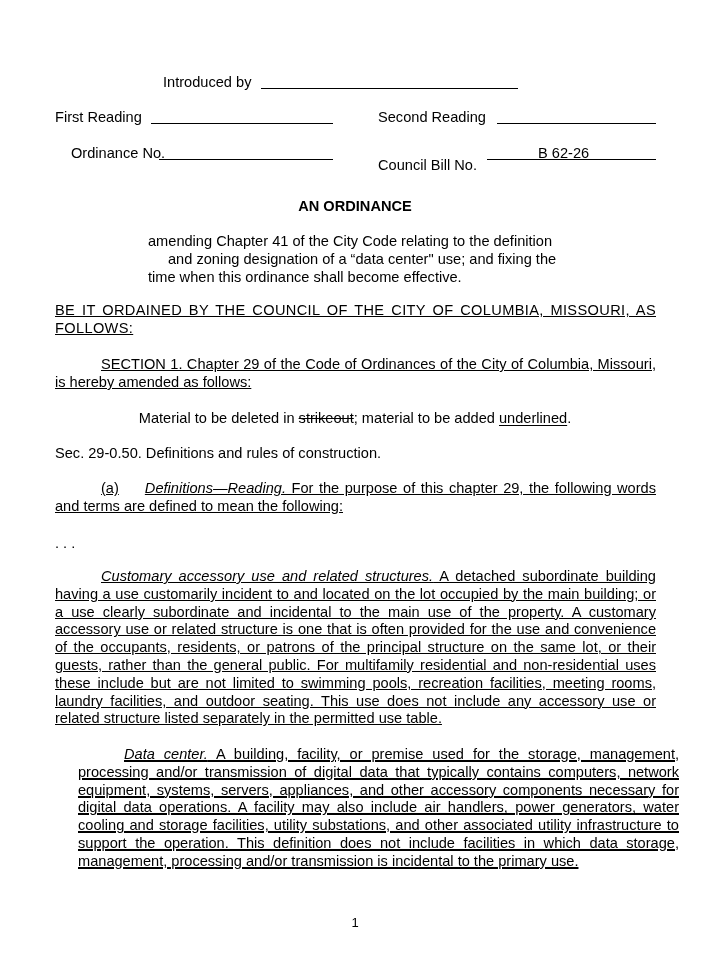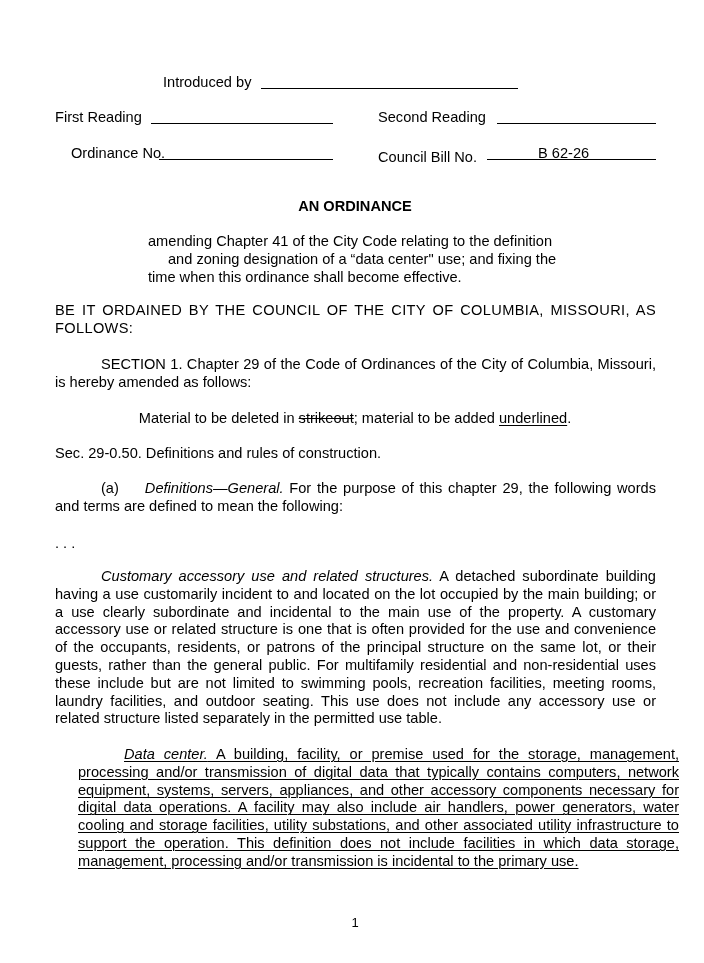--- a/index.html
+++ b/index.html
@@ -3,21 +3,21 @@
   <meta charset="utf-8">
   <style>
     html, body { margin: 0; padding: 0; background: #ffffff; }
     body {
       width: 704px; height: 963px; position: relative; overflow: hidden;
       font-family: "Liberation Sans", sans-serif; color: #000; font-size: 14.6px;
     }
     .abs { position: absolute; white-space: nowrap; line-height: 18px; }
     .line { position: absolute; border-bottom: 1.5px solid #000; height: 0; }
     .center { text-align: center; }
-    .para { position: absolute; left: 55px; width: 601px; line-height: 17.8px; text-align: justify; }
+    .para { position: absolute; left: 55px; width: 601px; line-height: 17.8px; text-align: justify; text-decoration: underline; }
     .para p { margin: 0; }
     .indent { text-indent: 46px; }
     .u { text-decoration: underline; text-decoration-thickness: 1.3px; text-underline-offset: 2px; }
     .s { text-decoration: line-through; }
     i { font-style: italic; }
     .last { text-align-last: left; }
   </style>
 </head>
 <body>
 
@@ -26,21 +26,21 @@
 
 <span class="abs" style="left:55px; top:108px;">First Reading</span>
 <div class="line" style="left:151px; top:123px; width:182px;"></div>
 
 <span class="abs" style="left:378px; top:108px;text-align:center;">Second Reading</span>
 <div class="line" style="left:497px; top:123px; width:159px;"></div>
 
 <span class="abs" style="left:71px; top:144px;">Ordinance No.</span>
 <div class="line" style="left:159px; top:159px; width:174px;"></div>
 
-<span class="abs" style="left:378px; top:148px;">Council Bill No.</span>
+<span class="abs" style="left:378px; top:156px;">Council Bill No.</span>
 <div class="line" style="left:487px; top:159px; width:169px;"></div>
 <span class="abs" style="left:538px; top:144px;">B 62-26</span>
 
 <div class="abs center" style="left:0; width:710px; top:197px; font-weight:bold;">AN ORDINANCE</div>
 
 <div class="abs" style="left:148px; top:232px;">amending Chapter 41 of the City Code relating to the definition</div>
 <div class="abs" style="left:148px; top:250px;margin-left:20px;">and zoning designation of a “data center" use; and fixing the</div>
 <div class="abs" style="left:148px; top:268px;text-align:center;">time when this ordinance shall become effective.</div>
 
 <div class="para" style="top:302px; letter-spacing:0.35px;">
@@ -51,21 +51,21 @@
   <p class="indent last">SECTION 1. Chapter 29 of the Code of Ordinances of the City of Columbia, Missouri, is hereby amended as follows:</p>
 </div>
 
 <div class="abs center" style="left:0; width:710px; top:409px;">
   <span>Material to be deleted in </span><span class="s">strikeout</span><span>; material to be added </span><span class="u">underlined</span><span>.</span>
 </div>
 
 <div class="abs" style="left:55px; top:444px;">Sec. 29-0.50. Definitions and rules of construction.</div>
 
 <div class="para" style="top:480px;">
-  <p class="last" style="text-indent:46px;"><span>(a)</span><span style="display:inline-block; width:26px;"></span><i>Definitions—General.</i><span> For the purpose of this chapter 29, the following words and terms are defined to mean the following:</span></p>
+  <p class="last" style="text-indent:46px;"><span>(a)</span><span style="display:inline-block; width:26px;"></span><i>Definitions—Reading.</i><span> For the purpose of this chapter 29, the following words and terms are defined to mean the following:</span></p>
 </div>
 
 <div class="abs" style="left:55px; top:534px;">. . .</div>
 
 <div class="para" style="top:568px;">
   <p class="indent last"><i>Customary accessory use and related structures.</i><span> A detached subordinate building having a use customarily incident to and located on the lot occupied by the main building; or a use clearly subordinate and incidental to the main use of the property. A customary accessory use or related structure is one that is often provided for the use and convenience of the occupants, residents, or patrons of the principal structure on the same lot, or their guests, rather than the general public. For multifamily residential and non-residential uses these include but are not limited to swimming pools, recreation facilities, meeting rooms, laundry facilities, and outdoor seating. This use does not include any accessory use or related structure listed separately in the permitted use table.</span></p>
 </div>
 
 <div class="para" style="top:746px;margin-left:23px;">
   <p class="indent last u"><i>Data center.</i><span> A building, facility, or premise used for the storage, management, processing and/or transmission of digital data that typically contains computers, network equipment, systems, servers, appliances, and other accessory components necessary for digital data operations. A facility may also include air handlers, power generators, water cooling and storage facilities, utility substations, and other associated utility infrastructure to support the operation. This definition does not include facilities in which data storage, management, processing and/or transmission is incidental to the primary use.</span></p>

